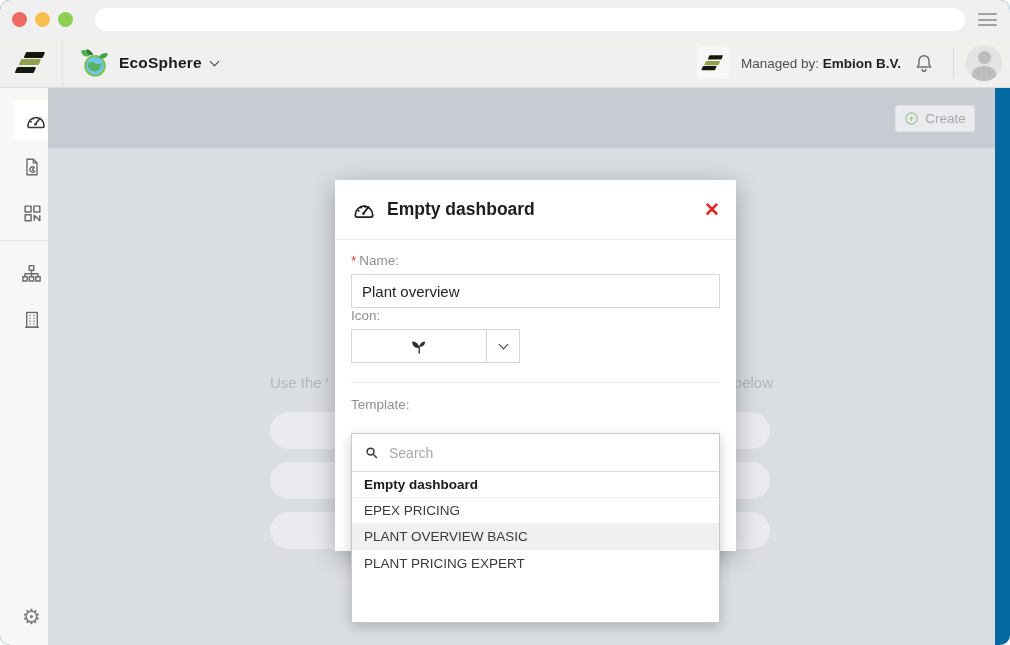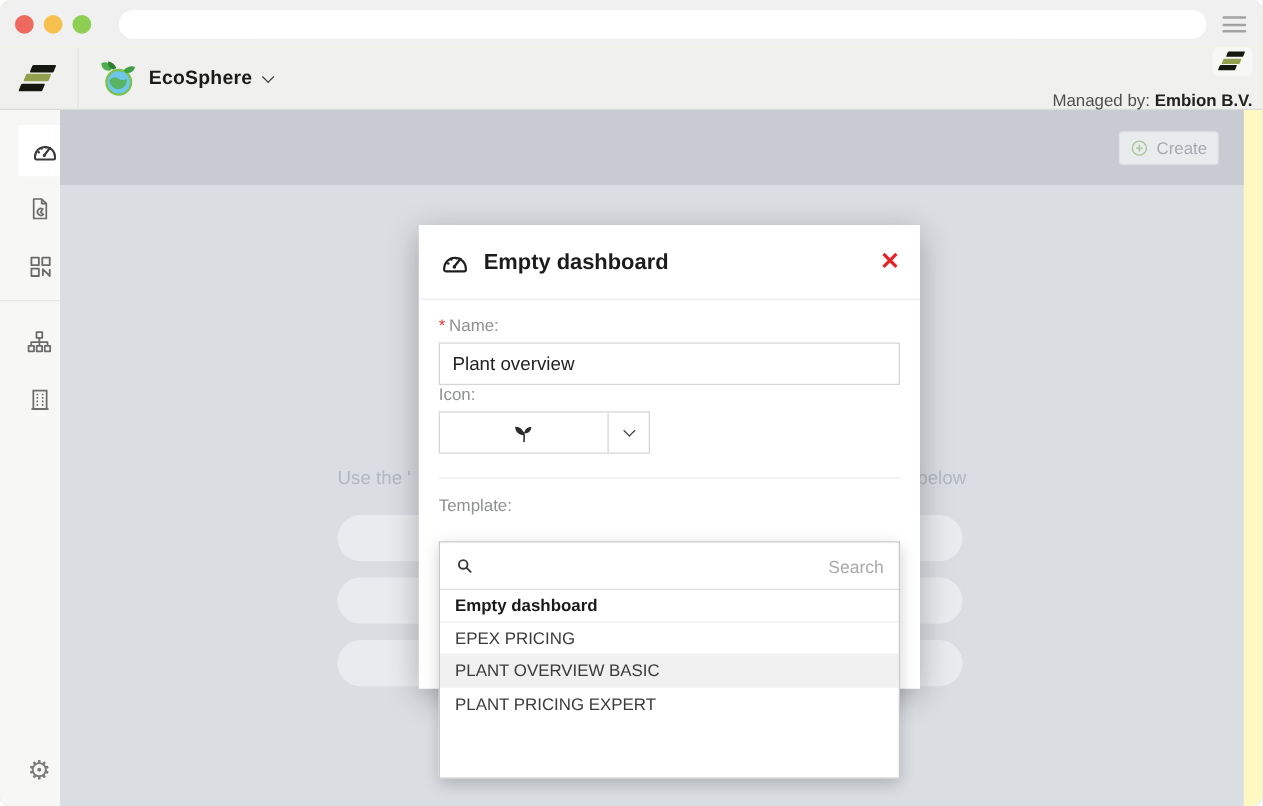--- a/index.html
+++ b/index.html
@@ -1,17 +1,17 @@
 <!DOCTYPE html>
 <html><head>
 <meta charset="utf-8">
 <style>
   * { margin:0; padding:0; box-sizing:border-box; }
   body { background:#ffffff; font-family:"Liberation Sans", sans-serif; }
-  .stage { position:relative; width:1010px; height:645px; background:#fef9c3;
+  .stage { position:relative; width:1010px; height:645px; background:#0369a1;
            border-radius:10px; overflow:hidden; box-shadow:0 0 0 1px rgba(0,0,0,.06); }
 
   
   .chrome { position:absolute; left:0; top:0; width:1010px; height:38px; background:#f0f0f0; }
   .light { position:absolute; top:11.5px; width:15px; height:15px; border-radius:50%; }
   .light.red { left:12px; background:#ee6a5f; }
   .light.yellow { left:35px; background:#f5c04e; }
   .light.green { left:58px; background:#8ccf52; }
   .urlbar { position:absolute; left:95px; top:8px; width:870px; height:23px; background:#fff; border-radius:12px; }
   .chrome-menu { position:absolute; right:13px; top:13px; width:19px; }
@@ -24,21 +24,21 @@
   .embion { width:30px; }
   .embion i { display:block; height:5.5px; margin-bottom:2px; border-radius:1px; transform:skewX(-22deg); }
   .embion i:nth-child(1){ width:19px; margin-left:9px; background:#14180f; }
   .embion i:nth-child(2){ width:20px; margin-left:4px; background:#93a04e; }
   .embion i:nth-child(3){ width:19px; margin-left:0;  background:#14180f; }
   .embion.mini { transform:scale(.72); }
   .brand { position:absolute; left:80px; top:0; height:50px; display:flex; align-items:center; gap:9px; cursor:pointer; }
   .brand-name { font-size:15.5px; font-weight:bold; color:#1b1b1b; letter-spacing:.2px; }
   .chev { width:7px; height:7px; border-right:1.8px solid #3d3d3d; border-bottom:1.8px solid #3d3d3d;
           display:inline-block; transform:rotate(45deg); margin-top:-4px; }
-  .header-right { position:absolute; right:8px; top:0; height:50px; display:flex; align-items:flex-end; gap:12px;flex-direction:column; }
+  .header-right { position:absolute; right:8px; top:0; height:50px; display:flex; align-items:center; gap:12px; }
   .mini-tile { width:32px; height:32px; background:#f7f7f5; border-radius:4px; display:flex; align-items:center; justify-content:center; }
   .managed { font-size:13.5px; color:#4f4f4f; }
   .managed b { color:#222; }
   .hdr-sep { width:1px; height:30px; background:#d9d9d7; margin-left:6px; }
   .avatar { width:36px; height:36px; border-radius:50%; background:#e3e3e3; position:relative; overflow:hidden; cursor:pointer; }
   .avatar .head { position:absolute; left:11.5px; top:6px; width:13px; height:13px; border-radius:50%; background:#bdbdbd; }
   .avatar .body { position:absolute; left:6px; top:21px; width:24px; height:16px; border-radius:50% 50% 0 0; background:#bdbdbd; }
 
   
   .sidebar { position:absolute; left:0; top:88px; width:63px; height:557px; background:#f7f7f6; border-right:1px solid #e2e2e1; }
@@ -80,21 +80,21 @@
   .select-chev { width:33px; border-left:1px solid #d6d6d6; display:flex; align-items:center; justify-content:center; }
   .swatch { flex:1; margin:6px 5px 6px 7px; border:1px solid #cfcfcf; }
   .body-sep { margin-top:19px; height:1px; background:#ececec; }
   .template-label { margin-top:14px; }
 
   
   .dropdown { position:absolute; left:351px; top:433px; width:369px; height:190px; background:#fff;
               border:1px solid #c9c9c9; box-shadow:0 4px 12px rgba(0,0,0,.2); z-index:11; }
   .dd-search { height:38px; border-bottom:1px solid #dedede; display:flex; align-items:center; padding:0 12px; gap:10px; }
   .dd-search input { border:none; outline:none; flex:1; font-size:14px; color:#333;
-                     font-family:"Liberation Sans", sans-serif; background:transparent;text-align:right; }
+                     font-family:"Liberation Sans", sans-serif; background:transparent; }
   .dd-search input::placeholder { color:#a8a8a8; }
   .dd-option { height:26px; display:flex; align-items:center; padding:0 12px; font-size:13.5px; color:#3a3a3a;
                border-bottom:1px solid #f0f0f0; cursor:pointer; }
   .dd-option.bold { font-weight:bold; color:#1a1a1a; }
   .dd-option.active { background:#f0f0f0; }
 
   svg { display:block; }
 </style>
 </head>
 <body>

